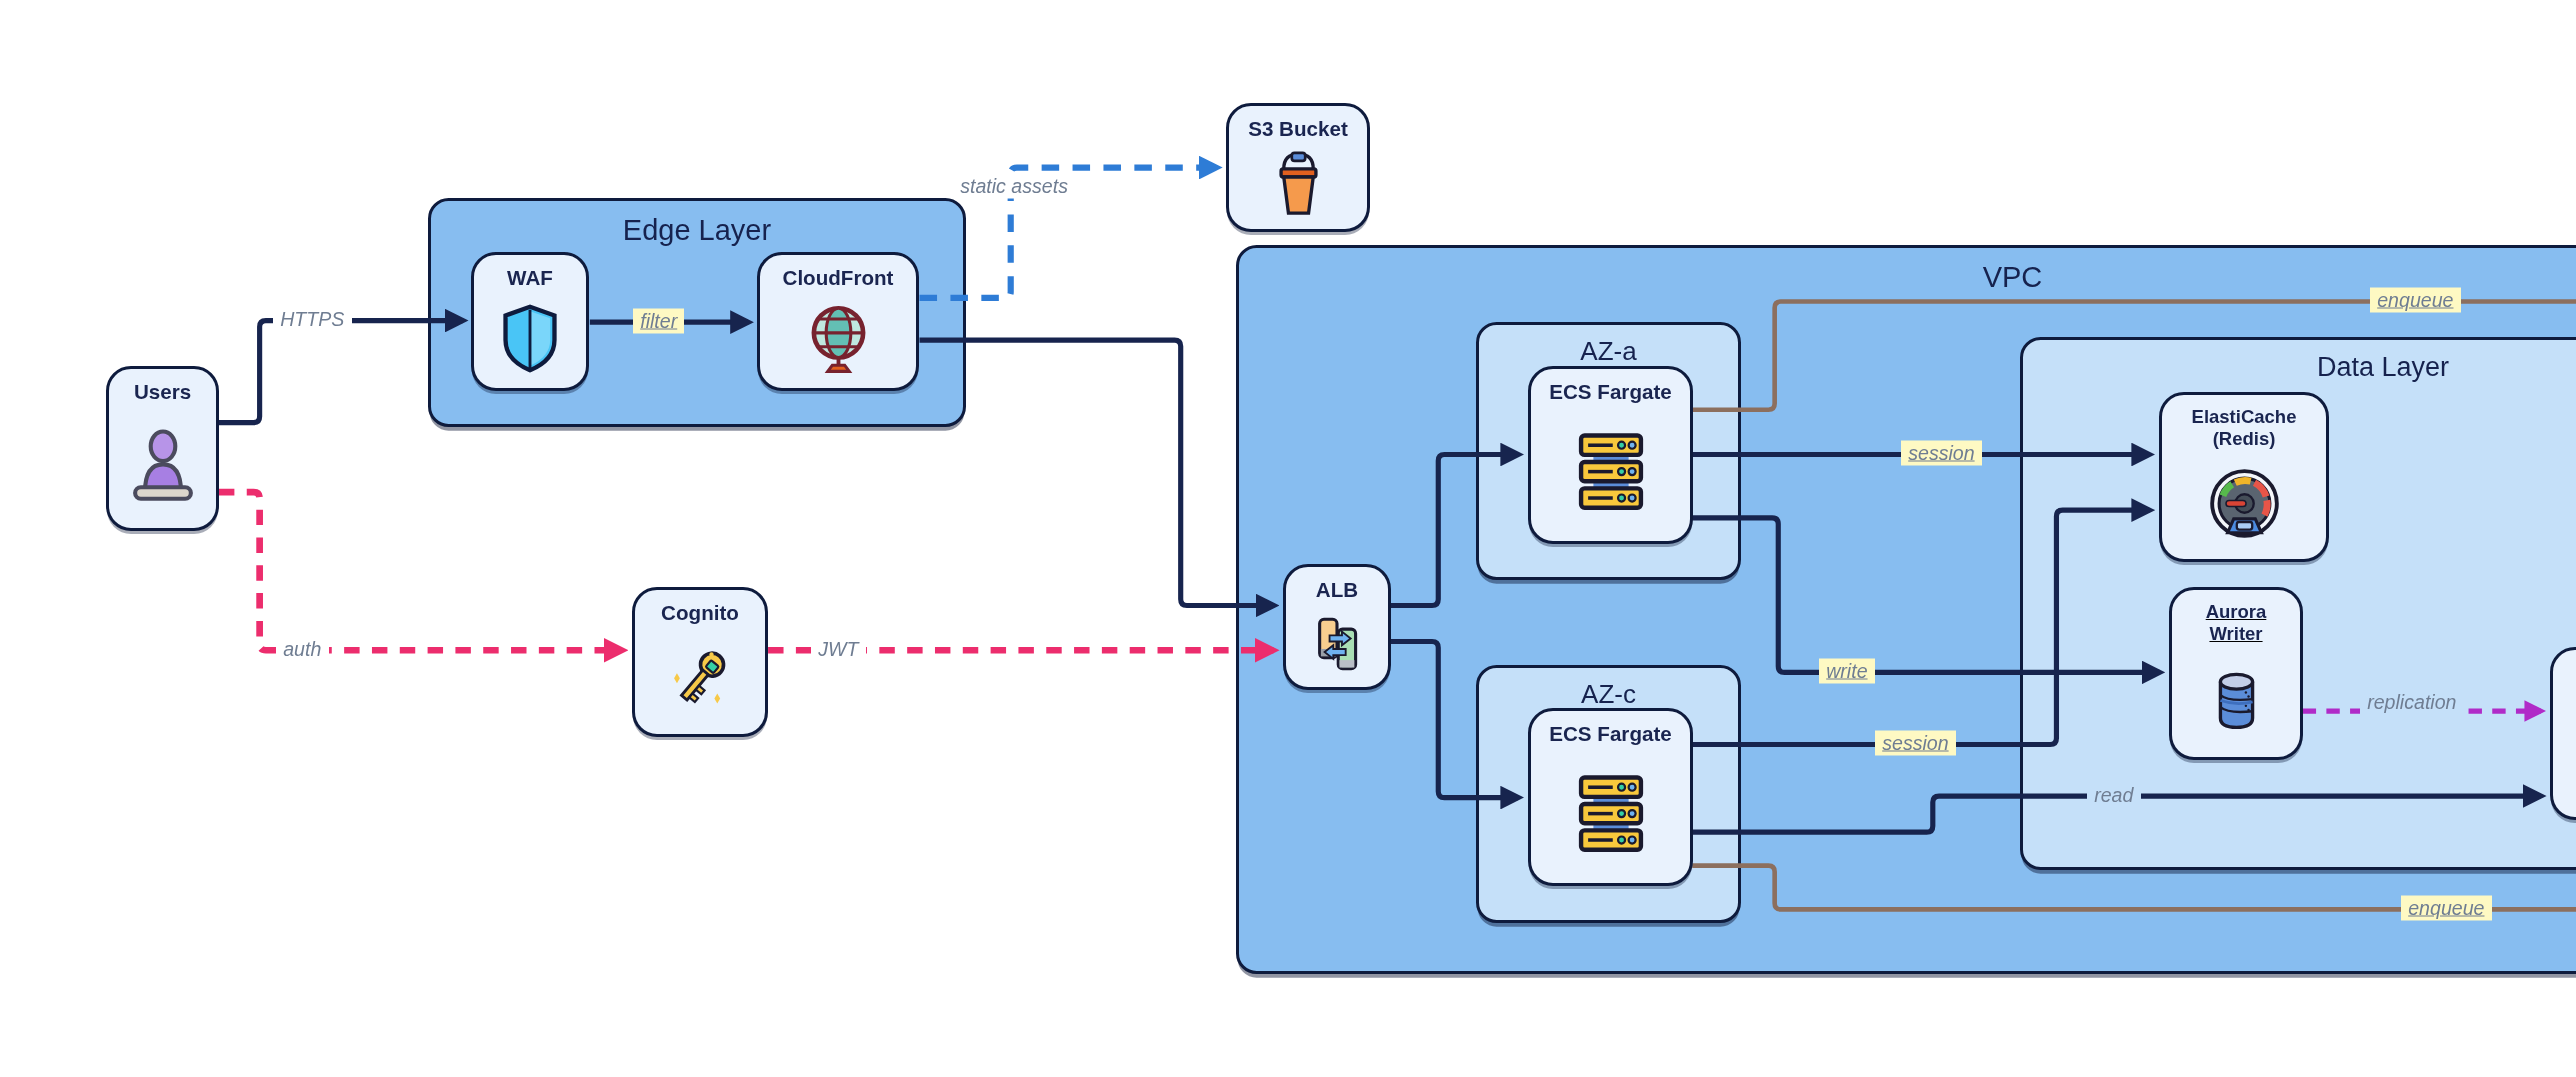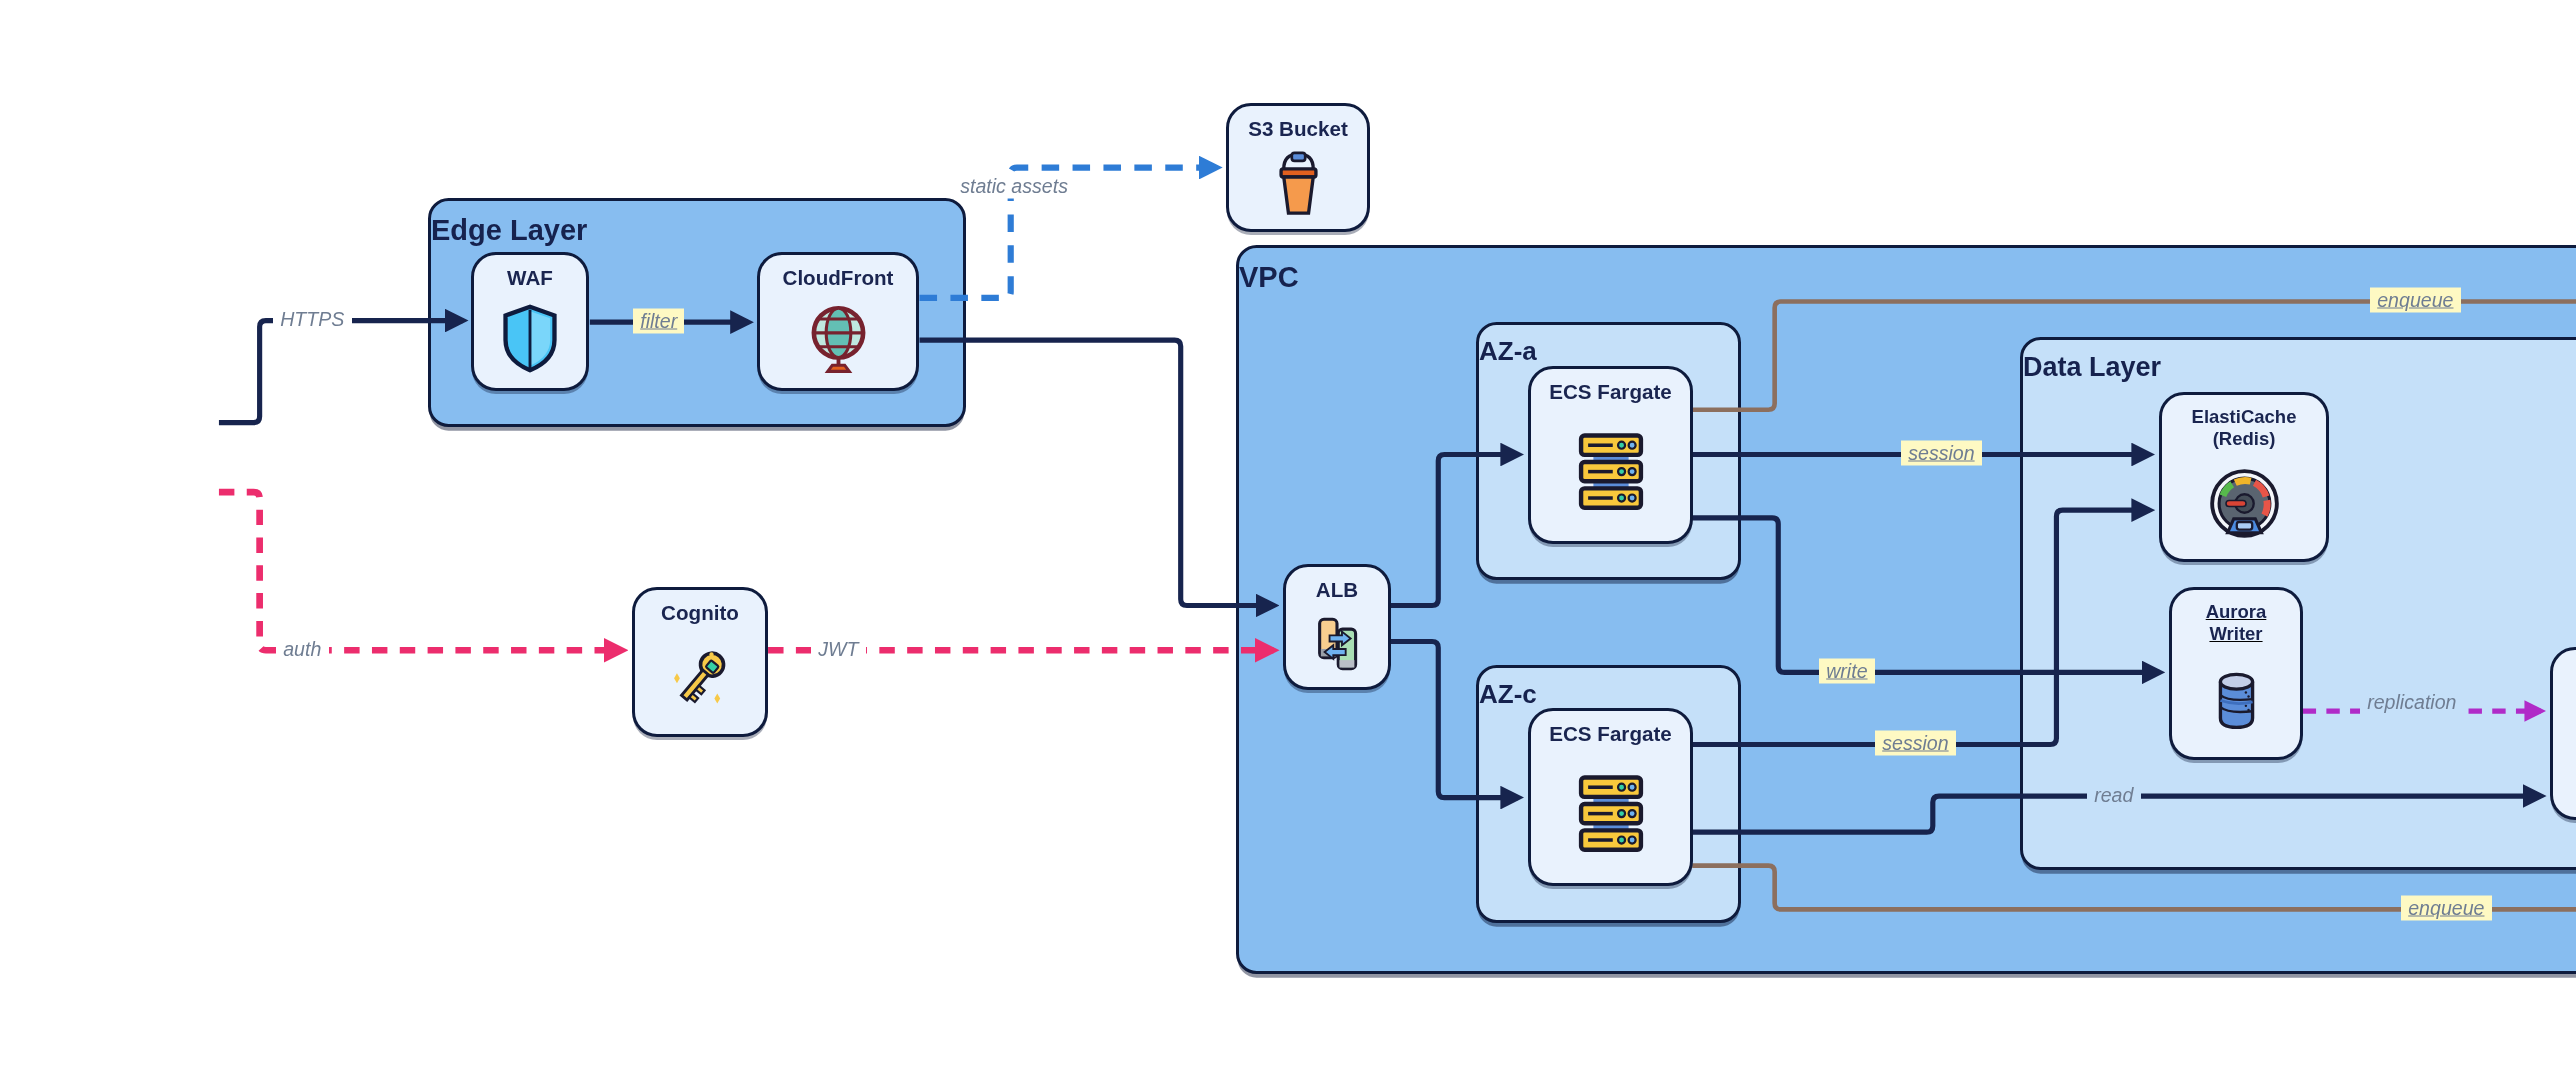--- a/index.html
+++ b/index.html
@@ -4,21 +4,21 @@
 <style>
   html,body{margin:0;padding:0;background:#ffffff;}
   .canvas{position:relative;width:4015px;height:1078px;background:#ffffff;overflow:hidden;
           font-family:"Liberation Sans", sans-serif;}
   svg.wires{position:absolute;left:0;top:0;width:4015px;height:1078px;pointer-events:none;}
 
   .container{position:absolute;border:3.6px solid #0E1B3D;border-radius:20.6px;
              box-shadow:0 5.2px 0 -1.5px rgba(10,20,51,.45);box-sizing:border-box;}
   .c-blue{background:#87BDF0;}
   .c-light{background:#C5E0F9;}
-  .container .ctitle{width:100%;text-align:left;font-weight:700;color:#16224E;}
+  .container .ctitle{width:100%;text-align:center;font-weight:400;color:#16224E;}
   .t-xl{font-size:29px;padding-top:13.4px;}
   .t-lg{font-size:27px;padding-top:12.4px;}
   .t-md{font-size:26px;padding-top:11.3px;}
 
   .node{position:absolute;border:3.1px solid #0E1B3D;border-radius:25px;background:#E9F2FD;
         box-shadow:0 4.1px 0 -1px rgba(10,20,51,.35);box-sizing:border-box;
         display:flex;flex-direction:column;align-items:center;}
   .node .ntitle{font-weight:700;color:#1A2550;font-size:20.6px;line-height:1.15;
                 text-align:center;margin-top:11.3px;white-space:pre-line;}
   .node .icon{flex:1;display:flex;align-items:center;justify-content:center;width:100%;}
@@ -102,20 +102,30 @@
   <span class="elabel bg-white" style="left:276px;top:650px;">auth</span>
   <span class="elabel bg-white" style="left:811px;top:650px;">JWT</span>
   <span class="elabel bg-vpc" style="left:1901px;top:454px;">session</span>
   <span class="elabel bg-vpc" style="left:1875px;top:744px;">session</span>
   <span class="elabel bg-vpc" style="left:1819px;top:672px;">write</span>
   <span class="elabel bg-dl" style="left:2087px;top:796px;">read</span>
   <span class="elabel bg-dl" style="left:2360px;top:703px;">replication</span>
   <span class="elabel bg-vpc" style="left:2370px;top:301px;">enqueue</span>
   <span class="elabel bg-vpc" style="left:2401px;top:909px;">enqueue</span>
 
+  <div class="node" style="left:106px;top:366px;width:113px;height:165px;">
+    <div class="ntitle">Users</div>
+    <div class="icon">
+      <svg width="82" height="88" viewBox="0 0 100 100">
+        <ellipse cx="50" cy="26" rx="15" ry="18" fill="#B794E8" stroke="#4B4B5E" stroke-width="5"></ellipse>
+        <path d="M28 82 Q28 48 50 48 Q72 48 72 82 Z" fill="#A77FE3" stroke="#4B4B5E" stroke-width="5"></path>
+        <rect x="16" y="76" width="68" height="14" rx="7" fill="#DCD6CC" stroke="#4B4B5E" stroke-width="5"></rect>
+      </svg>
+    </div>
+  </div>
 
   <div class="node" style="left:471px;top:252px;width:118px;height:139px;">
     <div class="ntitle">WAF</div>
     <div class="icon">
       <svg width="72" height="77" viewBox="0 0 100 100">
         <path d="M50 6 L84 18 V52 Q84 80 50 94 Q16 80 16 52 V18 Z" fill="#49C5F6" stroke="#0E1B3D" stroke-width="6"></path>
         <path d="M50 12 L78 22 V52 Q78 75 50 88 Z" fill="#7AD6FA"></path>
         <line x1="50" y1="10" x2="50" y2="92" stroke="#0E1B3D" stroke-width="4"></line>
       </svg>
     </div>

